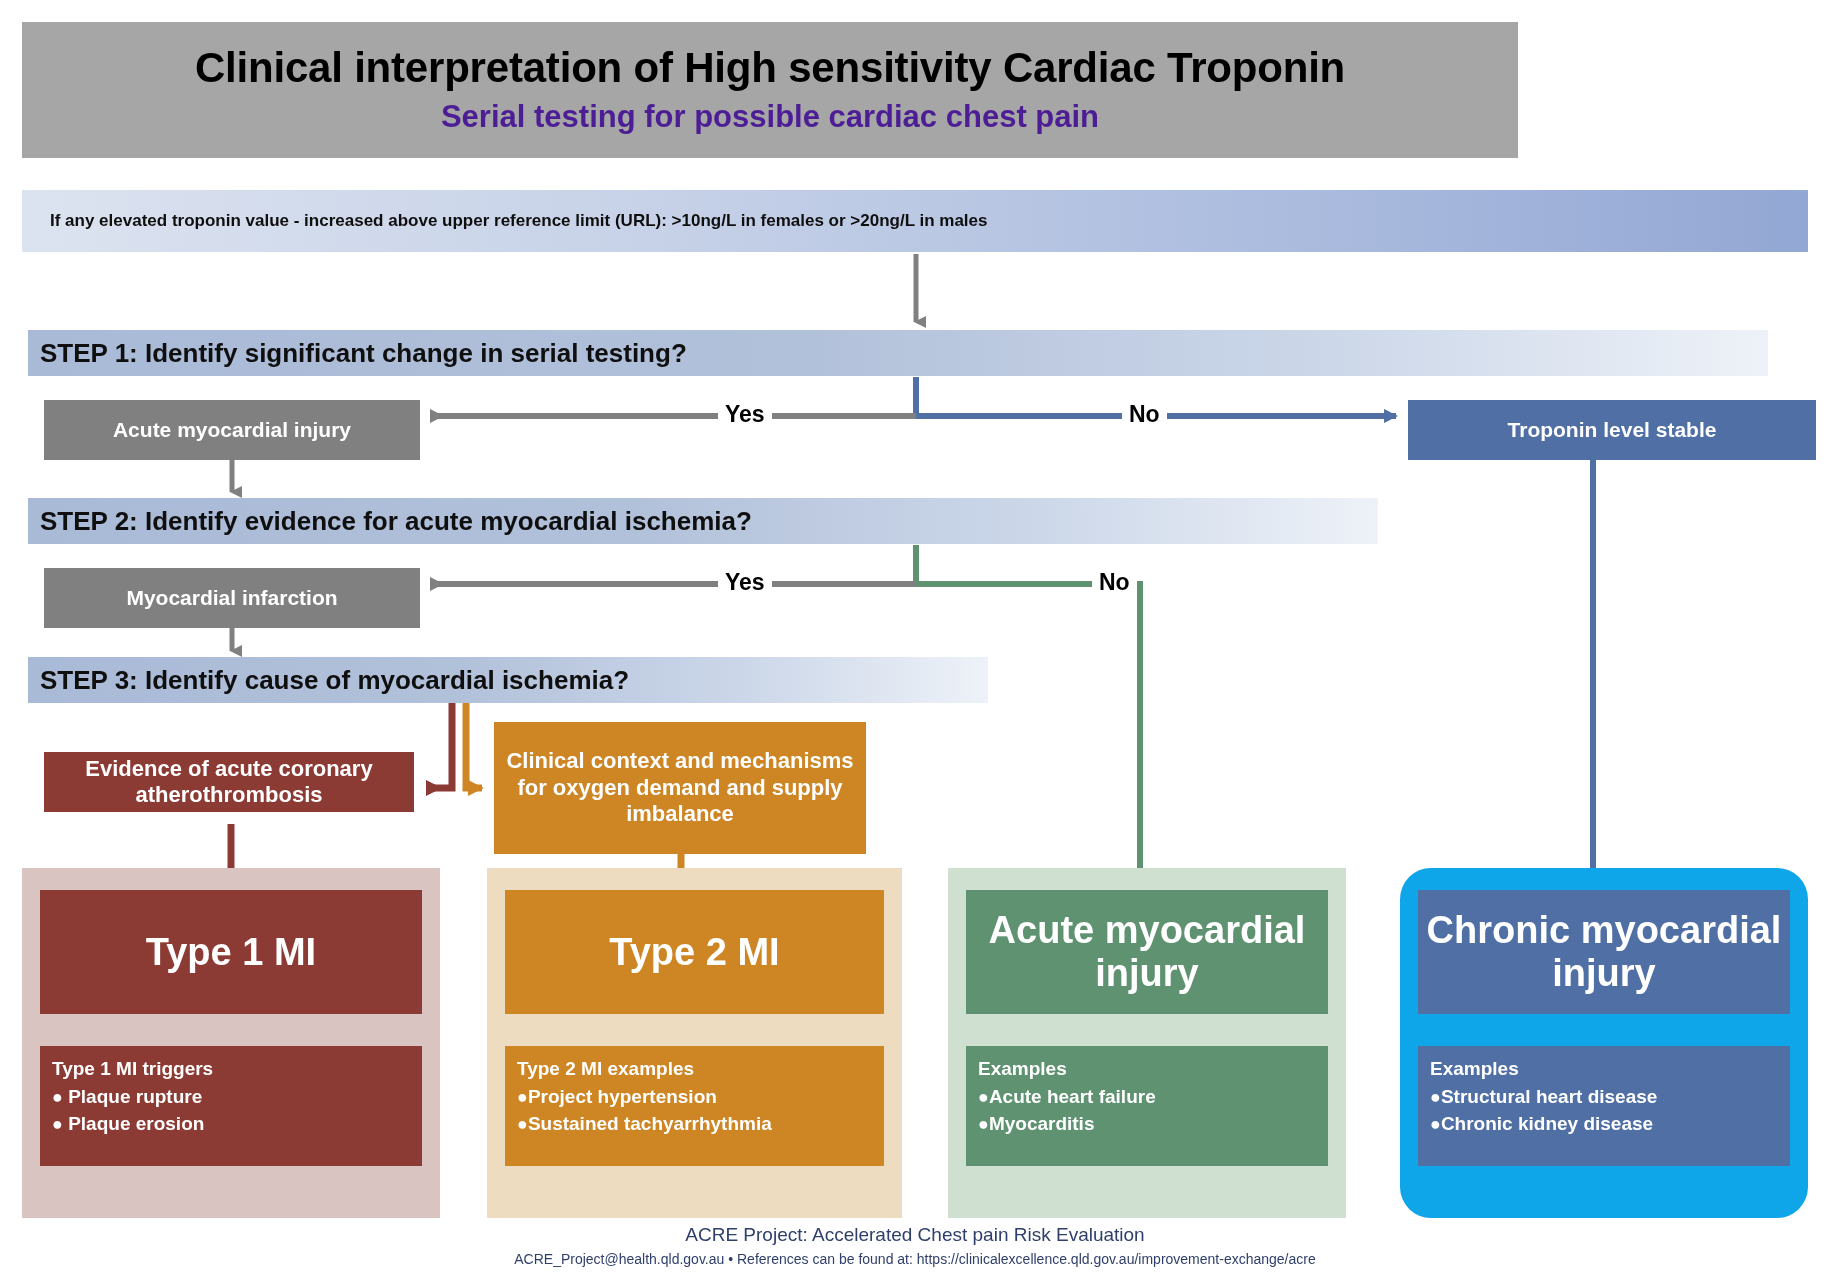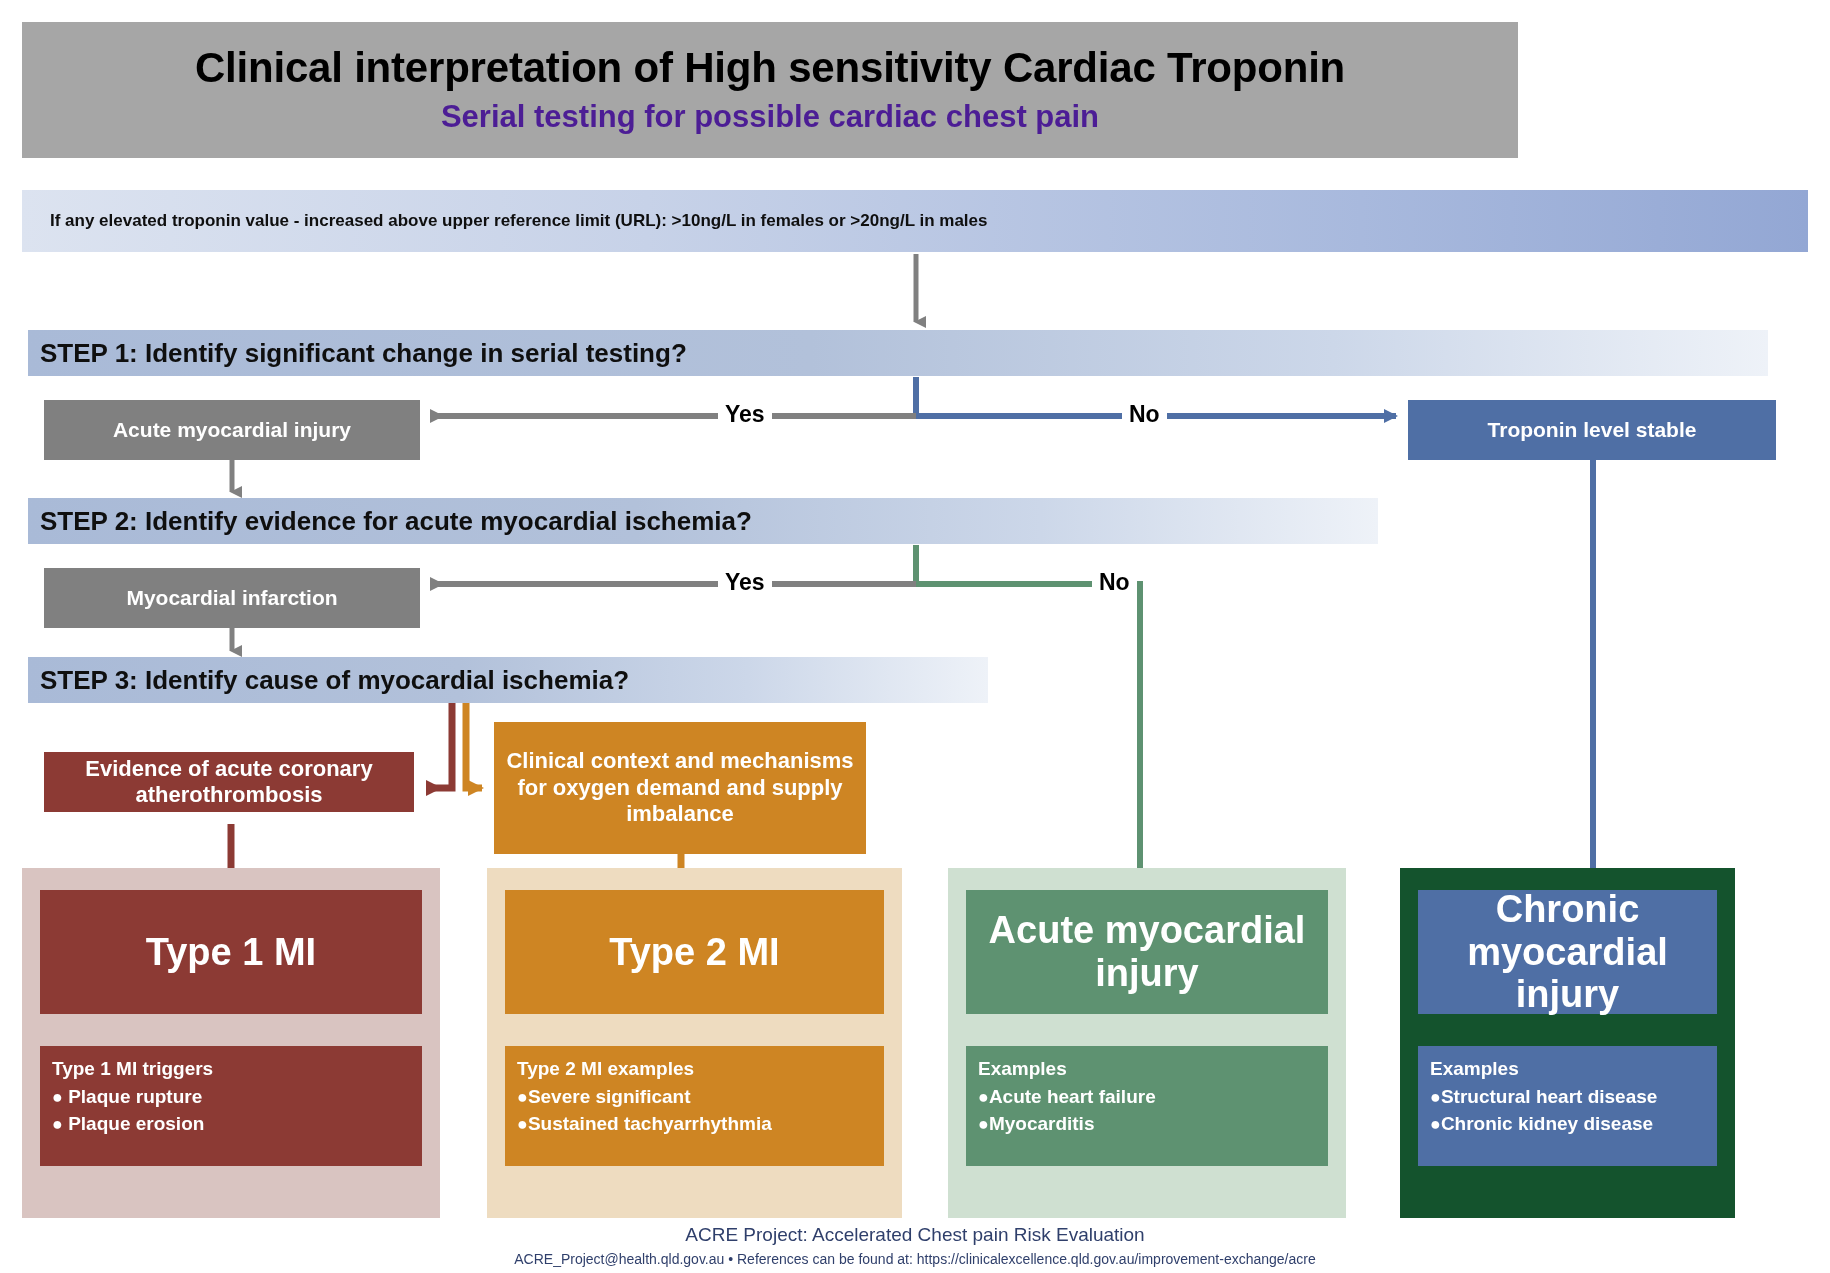--- a/index.html
+++ b/index.html
@@ -84,21 +84,21 @@
     font-size: 21px;
     font-weight: bold;
     display: flex; align-items: center; justify-content: center;
     text-align: center;
   }
   #acute-injury-box { left: 44px; top: 400px; width: 376px; height: 60px; }
   #mi-box           { left: 44px; top: 568px; width: 376px; height: 60px; }
 
   
   #troponin-stable-box {
-    left: 1408px; top: 400px; width: 368px; height: 60px;
+    left: 1408px; top: 400px; width: 408px; height: 60px;
     background: #4f6fa5;
     color: #ffffff;
     font-size: 21px;
     font-weight: bold;
     display: flex; align-items: center; justify-content: center;
     text-align: center;
   }
 
   
   #atherothrombosis-box {
@@ -135,21 +135,21 @@
   .ex-head { margin: 0 0 1px 0; }
   .ex-item { margin: 0; }
   .ex-item .bullet { font-size: 18px; }
 
   #panel-type1  { left: 22px;   width: 418px; background: #d9c4c1; }
   #panel-type1 .outcome-title, #panel-type1 .outcome-examples { background: #8c3a34; }
   #panel-type2  { left: 487px;  width: 415px; background: #eedcc0; }
   #panel-type2 .outcome-title, #panel-type2 .outcome-examples { background: #ce8523; }
   #panel-acute  { left: 948px;  width: 398px; background: #cfe0d1; }
   #panel-acute .outcome-title, #panel-acute .outcome-examples { background: #5e9271; }
-  #panel-chronic{ left: 1400px; width: 335px; background: #14532d; }
+  #panel-chronic{ left: 1400px; width: 408px; background: #0ea5e9; border-radius: 31px; }
   #panel-chronic .outcome-title, #panel-chronic .outcome-examples { background: #4f6fa5; }
 
   
   #connectors {
     position: absolute; left: 0; top: 0;
     width: 1830px; height: 1273px;
     pointer-events: none;
   }
 
   
@@ -275,21 +275,21 @@
       <div class="ex-head">Type 1 MI triggers</div>
       <div class="ex-item"><span class="bullet">●</span> <span>Plaque rupture</span></div>
       <div class="ex-item"><span class="bullet">●</span> <span>Plaque erosion</span></div>
     </div>
   </div>
 
   <div class="abs outcome-panel" id="panel-type2">
     <div class="outcome-title">Type 2 MI</div>
     <div class="outcome-examples">
       <div class="ex-head">Type 2 MI examples</div>
-      <div class="ex-item"><span class="bullet">●</span><span>Severe significant</span></div>
+      <div class="ex-item"><span class="bullet">●</span><span>Project hypertension</span></div>
       <div class="ex-item"><span class="bullet">●</span><span>Sustained tachyarrhythmia</span></div>
     </div>
   </div>
 
   <div class="abs outcome-panel" id="panel-acute">
     <div class="outcome-title">Acute myocardial injury</div>
     <div class="outcome-examples">
       <div class="ex-head">Examples</div>
       <div class="ex-item"><span class="bullet">●</span><span>Acute heart failure</span></div>
       <div class="ex-item"><span class="bullet">●</span><span>Myocarditis</span></div>

